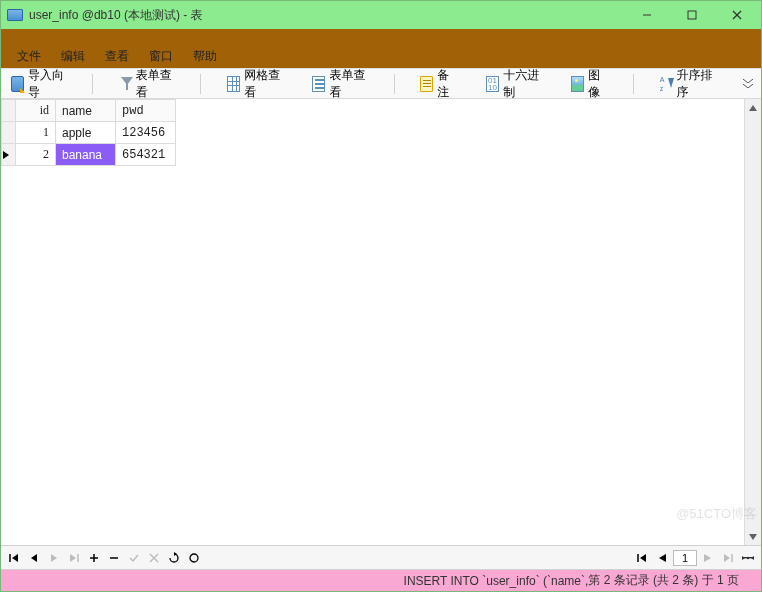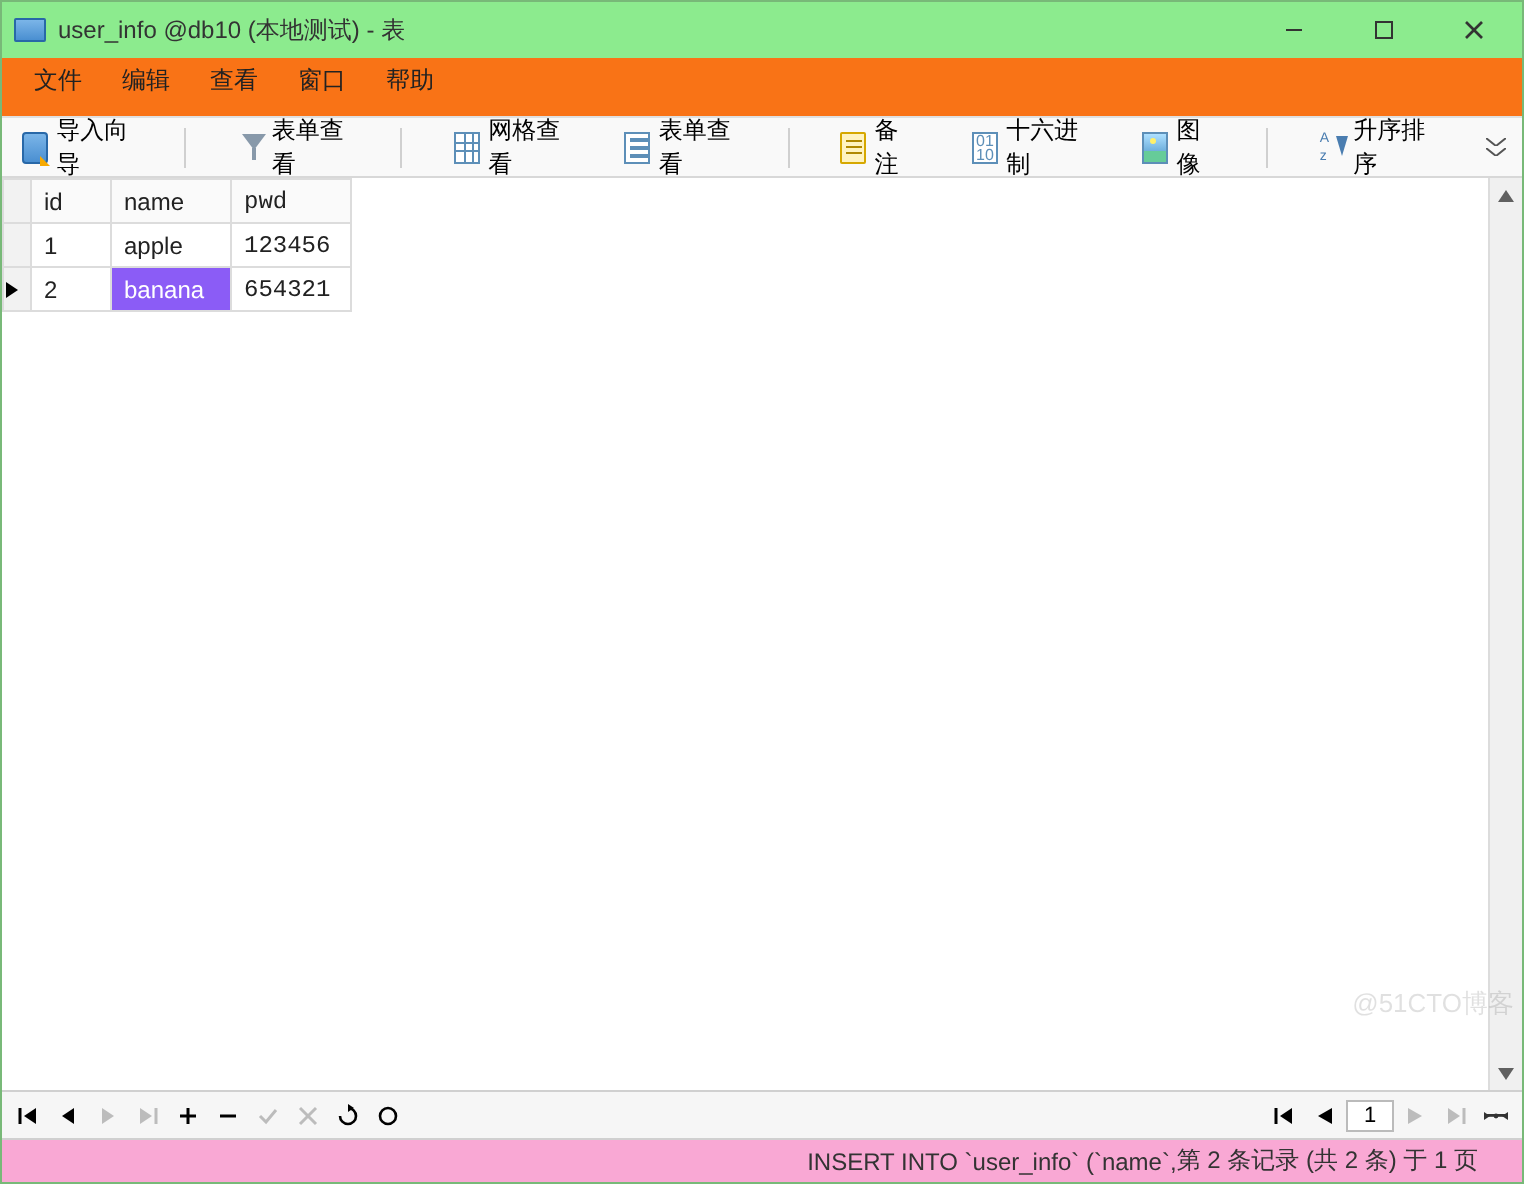--- a/index.html
+++ b/index.html
@@ -2,21 +2,21 @@
 <html><head>
 <meta charset="utf-8">
 <style>
 * { margin: 0; padding: 0; box-sizing: border-box; font-family: "Microsoft YaHei", "Segoe UI", Tahoma, sans-serif; font-size: 12px; }
 body { background: #fff; width: 762px; height: 592px; display: flex; flex-direction: column; border: 1px solid #78b978; }
 .titlebar { background: #8ceb8e; height: 28px; display: flex; align-items: center; padding: 0 2px 0 6px; color: #333; }
 .titlebar .ticon { width: 16px; height: 12px; background: linear-gradient(#7bb5e8,#4a8fd1); border: 1px solid #2868a8; margin-right: 6px; border-radius: 1px; }
 .titlebar .title { flex: 1; }
 .titlebar .winctl { display: flex; gap: 1px; }
 .titlebar .winctl div { width: 44px; height: 20px; display: flex; align-items: center; justify-content: center; color: #333; cursor: pointer; }
-.menubar { height: 30px; display: flex; align-items: flex-start; padding: 0 6px; background: #f97316; border-bottom: 1px solid #e0e0e0; }
+.menubar { height: 40px; display: flex; align-items: flex-end; padding: 0 6px; background: #a16207; border-bottom: 1px solid #e0e0e0; }
 .menubar .mitem { padding: 3px 10px; cursor: pointer; color: #222; }
 .toolbar { height: 30px; display: flex; align-items: center; padding: 0 4px; background: #f9f9f9; border-bottom: 1px solid #d8d8d8; gap: 18px; }
 .toolbar .tbtn { display: flex; align-items: center; gap: 4px; padding: 3px 6px; cursor: pointer; border-radius: 2px; }
 .toolbar .sep { width: 1px; height: 20px; background: #d0d0d0; margin: 0 2px; }
 .toolbar .chev { margin-left: auto; display:flex; flex-direction:column; gap:1px; padding:4px; cursor:pointer; }
 .icon { width: 16px; height: 16px; display: inline-block; position: relative; }
 .i-wiz { background: linear-gradient(#7bb5e8,#4a8fd1); border: 1px solid #2868a8; border-radius: 2px; }
 .i-wiz::after { content:""; position:absolute; right:-2px; bottom:-2px; width:0; height:0; border-left:5px solid #f7a900; border-top:5px solid transparent; }
 .i-wizo::after { border-left-color:#3aa63a; transform: scaleX(-1); left:-2px; right:auto; }
 .i-filter { background:none; }
@@ -38,34 +38,34 @@
 .i-sort::before { content:"A"; font-size:7px; position:absolute; left:0; top:0; color:#4a7db0; }
 .i-sort::after { content:"z"; font-size:7px; position:absolute; left:0; bottom:0; color:#4a7db0; }
 .i-sort2 { position:absolute; left:8px; top:2px; width:0; height:0; border-left:3px solid transparent; border-right:3px solid transparent; border-top:10px solid #4a7db0; }
 .workarea { flex: 1; display: flex; background: #fff; position: relative; overflow: hidden; }
 .tablewrap { flex: 1; overflow: auto; }
 table.data { border-collapse: collapse; }
 table.data th, table.data td { border: 1px solid #dcdcdc; padding: 2px 6px; text-align: left; height: 22px; font-weight: normal; color: #222; }
 table.data th { background:#fafafa; }
 table.data th.rowsel, table.data td.rowsel { width: 14px; background:#f2f2f2; text-align:center; padding:0; }
 table.data .sel { background:#8b5cf6; color:#fff; }
-table.data .idcol { width:40px; text-align:left; }
+table.data .idcol { width:40px; text-align:right;font-family:Liberation Serif, serif; }
 table.data .namecol { width:60px; }
 table.data .pwdcol { width:60px;font-family:Liberation Mono, monospace; }
 .vscroll { width: 17px; background: #f0f0f0; border-left: 1px solid #dcdcdc; display:flex; flex-direction:column; }
 .vscroll .arrow { height:17px; display:flex; align-items:center; justify-content:center; color:#606060; cursor:pointer; }
 .vscroll .track { flex:1; }
 .navbar { height: 24px; display:flex; align-items:center; border-top:1px solid #d0d0d0; background:#f6f6f6; padding:0 4px; gap:2px; color:#333; }
 .navbar .nbtn { width:18px; height:18px; display:flex; align-items:center; justify-content:center; cursor:pointer; color:#222; border-radius:2px; }
 .navbar .nbtn.dis { color:#bcbcbc; cursor:default; }
 .navbar .spacer { flex:1; }
 .navbar .pagebox { width:24px; height:16px; border:1px solid #bbb; background:#fff; text-align:center; font-size:11px; }
 .status { height:22px; border-top:1px solid #d0d0d0; background:#f9a8d4; display:flex; align-items:center; padding:0 22px; color:#333;text-align:right; }
 .status .sqltxt { flex:1; overflow:hidden; white-space:nowrap; text-overflow:ellipsis; }
-.watermark { position:absolute; right:4px; bottom:34px; color:rgba(0,0,0,0.12); font-size:13px; pointer-events:none; }
+.watermark { position:absolute; right:4px; bottom:22px; color:rgba(0,0,0,0.12); font-size:13px; pointer-events:none; }
 svg { display:block; }
 </style>
 </head>
 <body>
 
 <div class="titlebar">
   <span class="ticon"></span>
   <span class="title">user_info @db10 (本地测试) - 表</span>
   <div class="winctl">
     <div>

